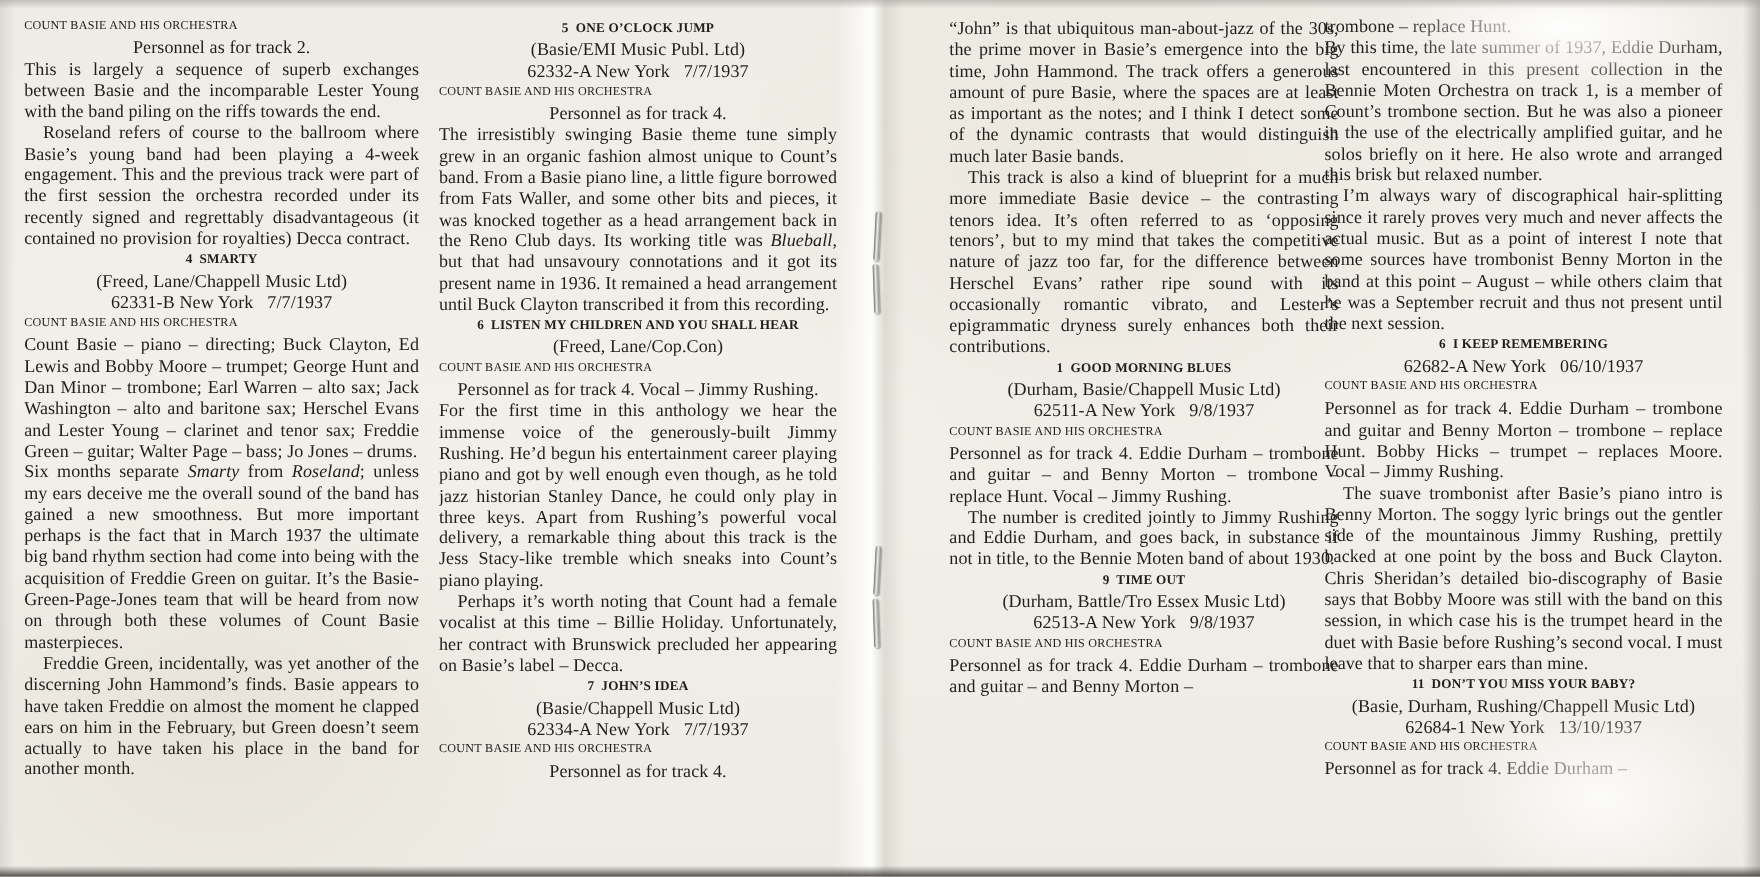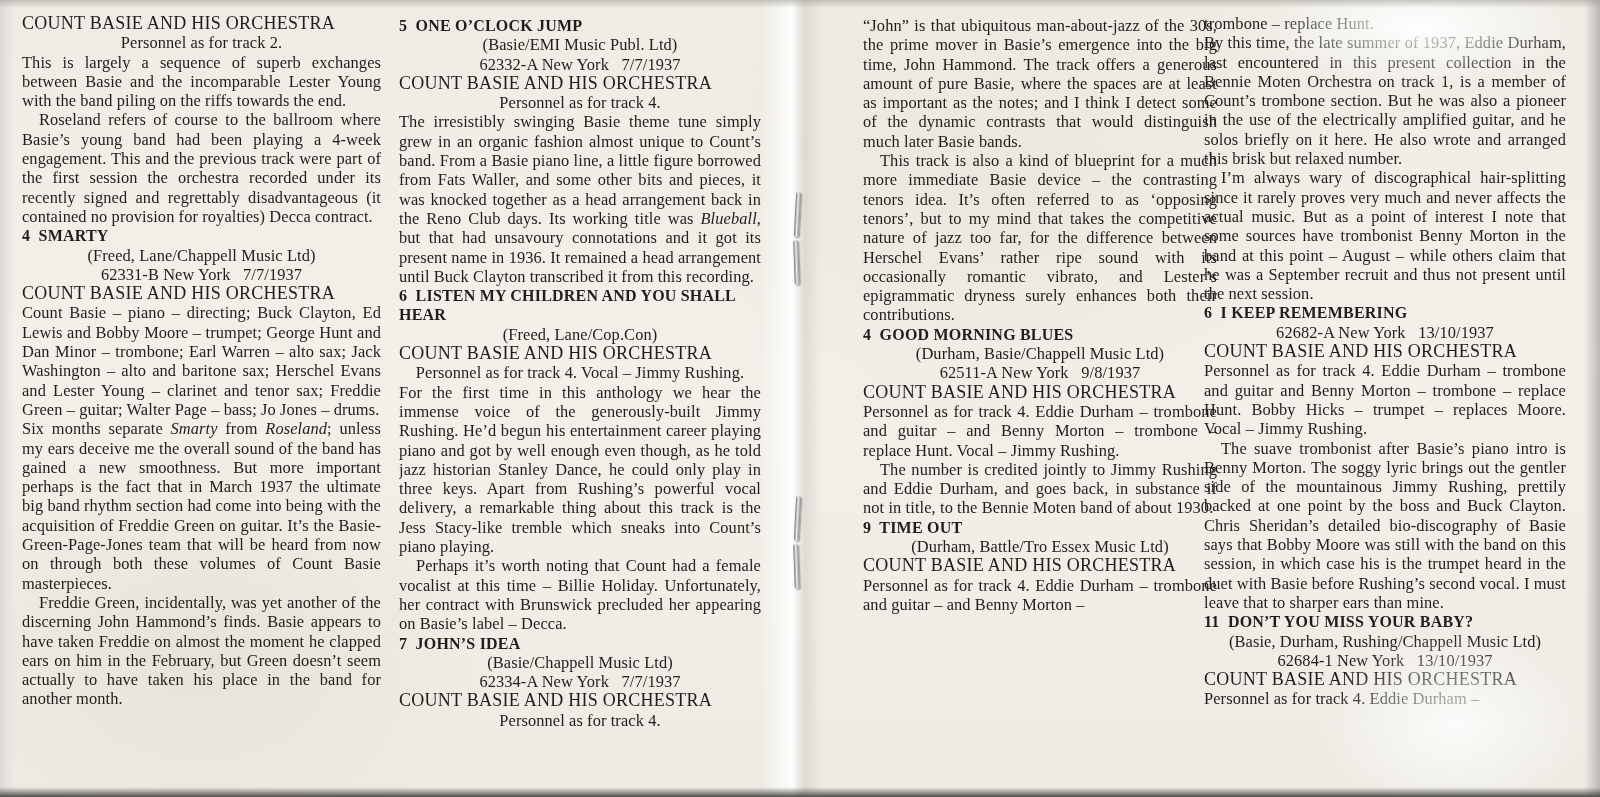--- a/index.html
+++ b/index.html
@@ -15,26 +15,26 @@
       radial-gradient(ellipse 500px 380px at 1000px 200px, rgba(228,223,213,0.45), rgba(228,223,213,0) 70%),
       linear-gradient(180deg,#efece5 0%,#f3f0ea 45%,#eeebe4 100%);
   }
   .col {
     position:absolute; color:#201d1a; text-align:justify;
     font-size:16.4px; line-height:19.3px; overflow:hidden;
     letter-spacing:0.1px;
   }
   .block { margin:0; }
   .trk {
-    font-weight:bold; font-size:16px; text-align:left;
+    font-weight:bold; font-size:12px; text-align:center;
     white-space:pre-wrap; letter-spacing:0.2px;
   }
   .block + .trk { }
   .credit { text-align:center; white-space:pre-wrap; }
-  .orch { text-align:left; font-size:18px; letter-spacing:0.25px; }
+  .orch { text-align:left; font-size:11px; letter-spacing:0.25px; }
   .indent { text-indent:17px; }
   
   .fold {
     position:absolute; left:760px; top:0; width:62px; height:797px;
     background:linear-gradient(90deg,
       rgba(120,115,105,0) 0%, rgba(255,255,255,0.55) 32%,
       rgba(255,255,255,0.92) 52%, rgba(150,145,135,0.20) 72%,
       rgba(120,115,105,0) 100%);
   }
   .staple {
@@ -89,38 +89,39 @@
       <div class="block trk">7  JOHN’S IDEA</div>
       <div class="block credit">(Basie/Chappell Music Ltd)</div>
       <div class="block credit">62334-A New York   7/7/1937</div>
       <div class="block orch">COUNT BASIE AND HIS ORCHESTRA</div>
       <div class="block credit">Personnel as for track 4.</div>
     </div>
 
   <div class="col" id="c2" style="left:863px; top:16px; width:354px; height:781px;">
       <div class="block para">“John” is that ubiquitous man-about-jazz of the 30s, the prime mover in Basie’s emergence into the big time, John Hammond. The track offers a generous amount of pure Basie, where the spaces are at least as important as the notes; and I think I detect some of the dynamic contrasts that would distinguish much later Basie bands.</div>
       <div class="block para indent">This track is also a kind of blueprint for a much more immediate Basie device – the contrasting tenors idea. It’s often referred to as ‘opposing tenors’, but to my mind that takes the competitive nature of jazz too far, for the difference between Herschel Evans’ rather ripe sound with its occasionally romantic vibrato, and Lester’s epigrammatic dryness surely enhances both their contributions.</div>
-      <div class="block trk">4  GOOD MORNING BLUES</div>
+      <div class="block trk">1  GOOD MORNING BLUES</div>
       <div class="block credit">(Durham, Basie/Chappell Music Ltd)</div>
       <div class="block credit">62511-A New York   9/8/1937</div>
       <div class="block orch">COUNT BASIE AND HIS ORCHESTRA</div>
       <div class="block para">Personnel as for track 4. Eddie Durham – trombone and guitar – and Benny Morton – trombone – replace Hunt. Vocal – Jimmy Rushing.</div>
       <div class="block para indent">The number is credited jointly to Jimmy Rushing and Eddie Durham, and goes back, in substance if not in title, to the Bennie Moten band of about 1930.</div>
       <div class="block trk">9  TIME OUT</div>
       <div class="block credit">(Durham, Battle/Tro Essex Music Ltd)</div>
+      <div class="block credit">62513-A New York   9/8/1937</div>
       <div class="block orch">COUNT BASIE AND HIS ORCHESTRA</div>
       <div class="block para">Personnel as for track 4. Eddie Durham – trombone and guitar – and Benny Morton –</div>
     </div>
 
   <div class="col" id="c3" style="left:1204px; top:14px; width:362px; height:783px;">
       <div class="block para">trombone – replace Hunt.</div>
       <div class="block para">By this time, the late summer of 1937, Eddie Durham, last encountered in this present collection in the Bennie Moten Orchestra on track 1, is a member of Count’s trombone section. But he was also a pioneer in the use of the electrically amplified guitar, and he solos briefly on it here. He also wrote and arranged this brisk but relaxed number.</div>
       <div class="block para indent">I’m always wary of discographical hair-splitting since it rarely proves very much and never affects the actual music. But as a point of interest I note that some sources have trombonist Benny Morton in the band at this point – August – while others claim that he was a September recruit and thus not present until the next session.</div>
       <div class="block trk">6  I KEEP REMEMBERING</div>
-      <div class="block credit">62682-A New York   13/10/1937</div>
+      <div class="block credit">62682-A New York   06/10/1937</div>
       <div class="block orch">COUNT BASIE AND HIS ORCHESTRA</div>
       <div class="block para">Personnel as for track 4. Eddie Durham – trombone and guitar and Benny Morton – trombone – replace Hunt. Bobby Hicks – trumpet – replaces Moore. Vocal – Jimmy Rushing.</div>
       <div class="block para indent">The suave trombonist after Basie’s piano intro is Benny Morton. The soggy lyric brings out the gentler side of the mountainous Jimmy Rushing, prettily backed at one point by the boss and Buck Clayton. Chris Sheridan’s detailed bio-discography of Basie says that Bobby Moore was still with the band on this session, in which case his is the trumpet heard in the duet with Basie before Rushing’s second vocal. I must leave that to sharper ears than mine.</div>
       <div class="block trk">11  DON’T YOU MISS YOUR BABY?</div>
       <div class="block credit">(Basie, Durham, Rushing/Chappell Music Ltd)</div>
       <div class="block credit">62684-1 New York   13/10/1937</div>
       <div class="block orch">COUNT BASIE AND HIS ORCHESTRA</div>
       <div class="block para">Personnel as for track 4. Eddie Durham –</div>
     </div>
 

